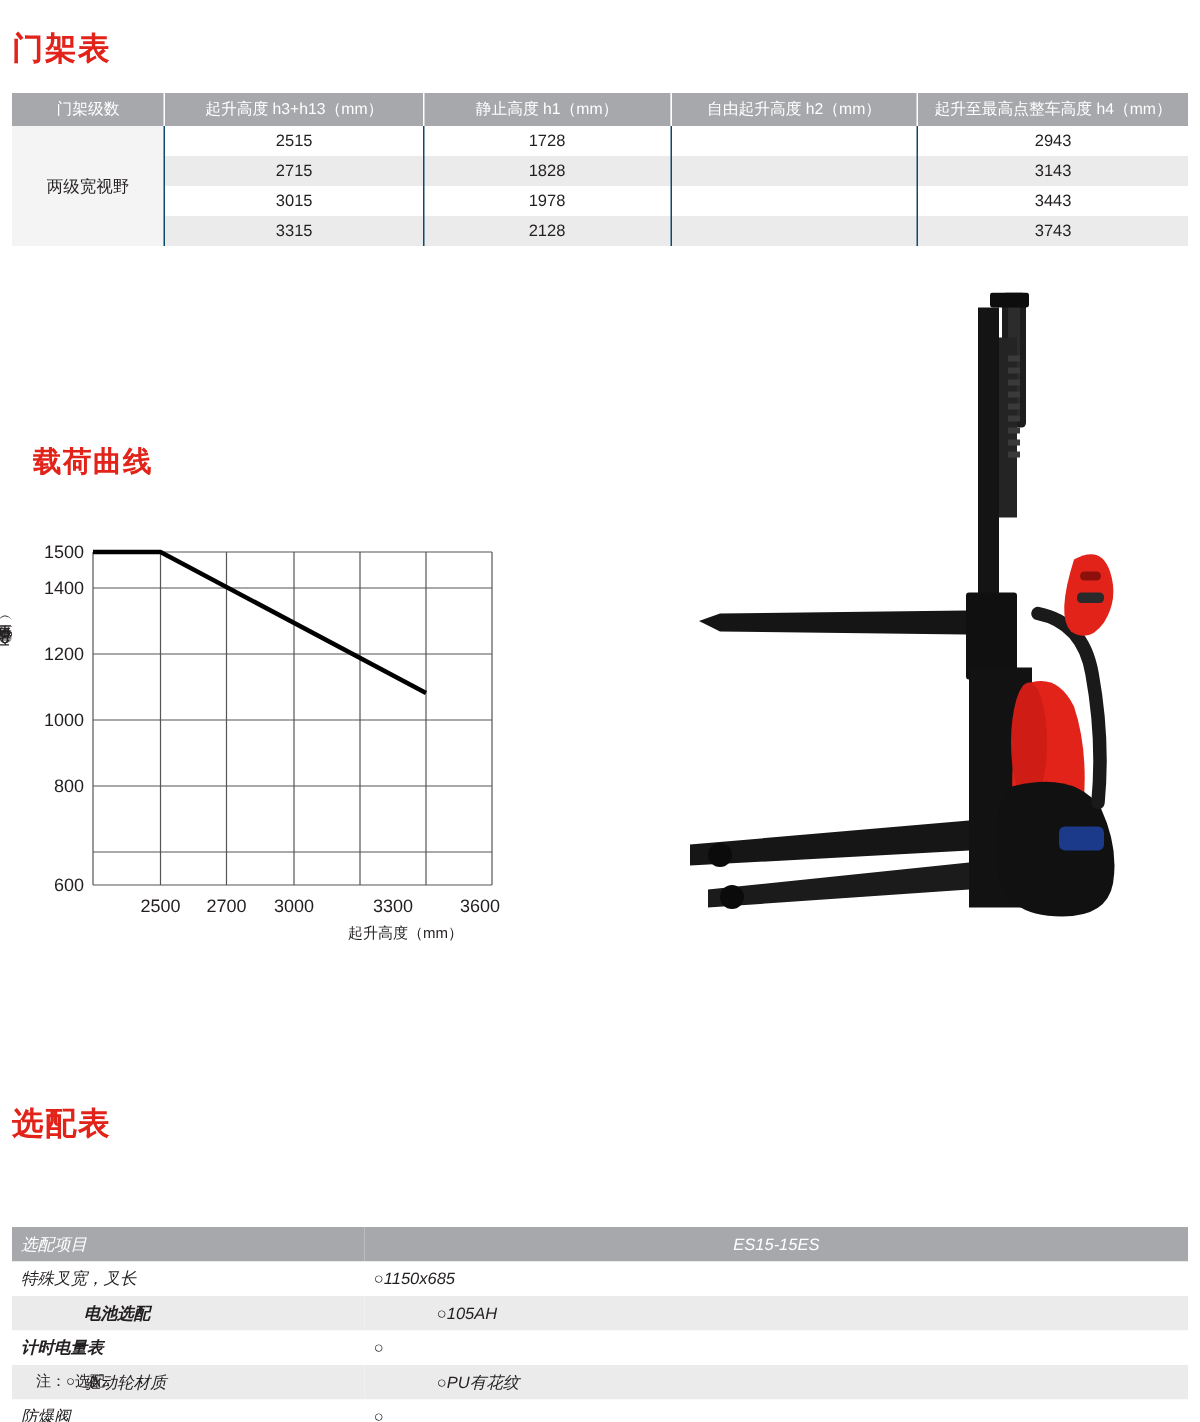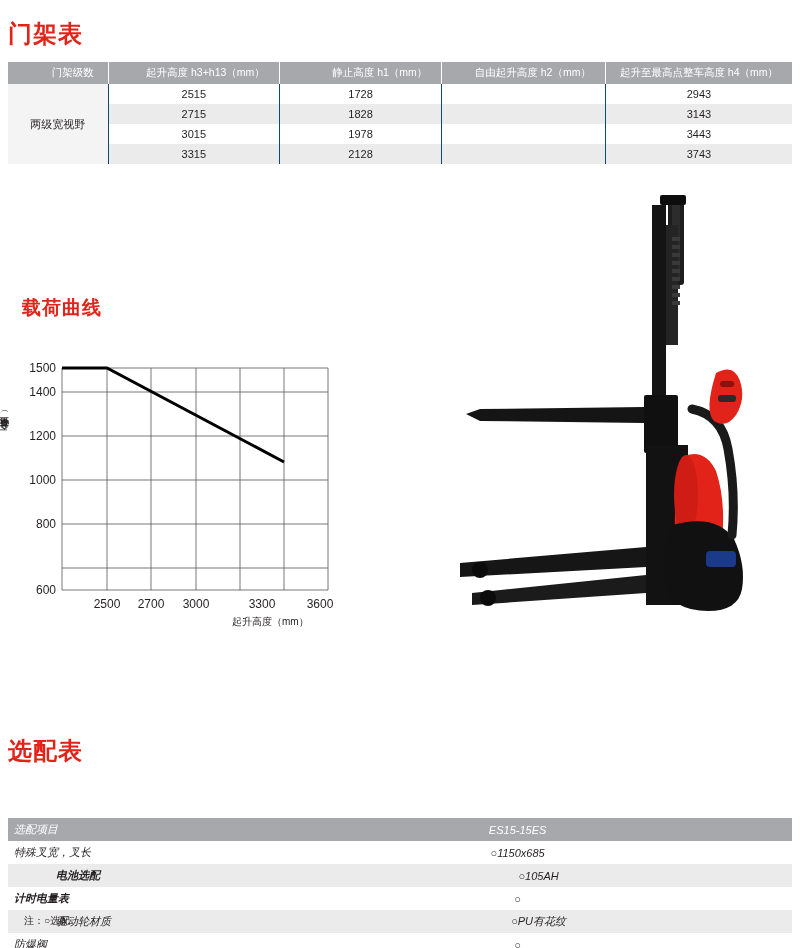--- a/index.html
+++ b/index.html
@@ -7,38 +7,38 @@
     margin: 0; padding: 0;
     width: 800px; height: 948px;
     background: #ffffff;
     font-family: "Liberation Sans", sans-serif;
     color: #231f20;
   }
   .page { position: relative; width: 800px; height: 948px; overflow: hidden; }
 
   
   .section-title {
-    font-size: 24px;
+    font-size: 21px;
     font-weight: bold;
     color: #e2231a;
     letter-spacing: 1px;
   }
   #mast-title { position: absolute; left: 8px; top: 18px; }
   #load-title { position: absolute; left: 22px; top: 295px; font-size: 19px; }
   #option-title { position: absolute; left: 8px; top: 735px; }
 
   
   #mast-table-wrap { position: absolute; left: 8px; top: 62px; width: 784px; }
   table.tbl { border-collapse: collapse; width: 100%; font-size: 10.5px; }
   table.tbl th {
     background: #a6a8ab;
     color: #ffffff;
     font-weight: normal;
-    padding: 4px 14px;
-    text-align: right;
+    padding: 4px 4px;
+    text-align: center;
     border-right: 1px solid #ffffff;
     white-space: nowrap;
   }
   table.tbl th:last-child { border-right: none; }
   table.tbl td {
     text-align: center;
     padding: 4px 2px;
     border-right: 1px solid #0c4a6e;
     color: #231f20;
     font-size: 11px;
@@ -75,21 +75,21 @@
 
   
   #opt-table-wrap { position: absolute; left: 8px; top: 818px; width: 784px; font-style: italic; }
   table.opt { border-collapse: collapse; width: 100%; font-size: 11px; }
   table.opt th {
     background: #a6a8ab; color: #fff; font-weight: normal;
     text-align: left; padding: 4px 6px; font-size: 11px;
   }
   table.opt th.c { text-align: center; }
   table.opt td { padding: 4px 6px; font-size: 11px; }
-  table.opt td.c { text-align: center; }
+  table.opt td.c { }
   table.opt tr.odd td { background: #ffffff; margin-top: 24px; }
   table.opt tr.even td { background: #ebebec; padding-left: 48px; }
   table.opt td.bold { font-weight: bold; }
   #note { position: absolute; left: 24px; top: 914px; font-size: 10px; color: #231f20; }
 </style>
 </head>
 <body>
 
 <div class="page">
 

